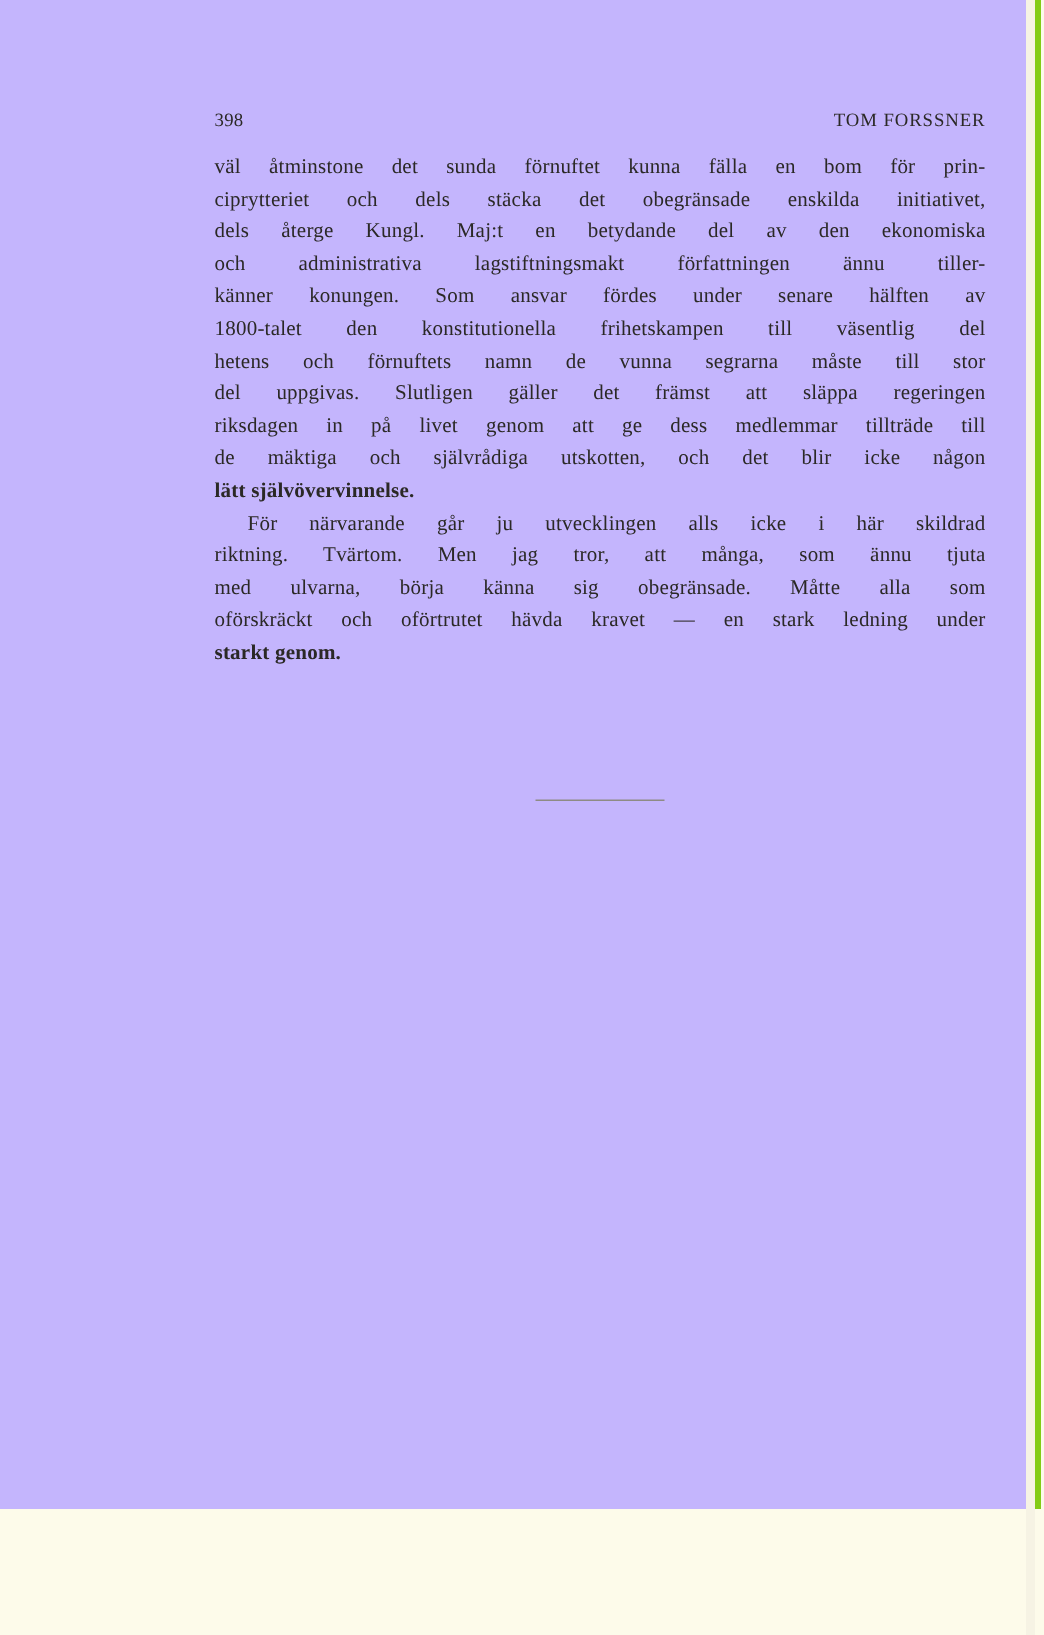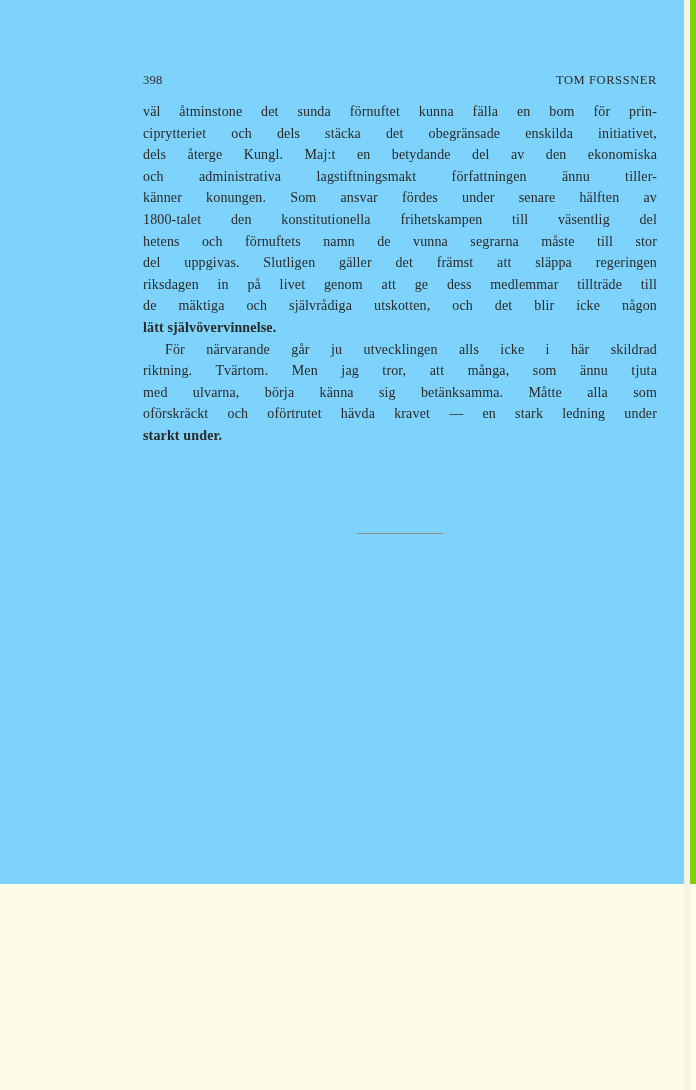--- a/index.html
+++ b/index.html
@@ -12,23 +12,23 @@
       background: #fdfbea;
       position: relative;
       overflow: hidden;
       font-family: "Liberation Serif", "DejaVu Serif", serif;
       color: #2b2926;
     }
     .page {
       position: absolute;
       left: 0; top: 0;
       width: 690px;
-      height: 884px;
-      background: #7dd3fc;
-      border-right: 6px solid #84cc16;
+      height: 1006px;
+      background: #c4b5fd;
+      border-right: 4px solid #84cc16;
     }
     .page-edge {
       position: absolute;
       right: 0; top: 0;
       width: 6px; height: 1090px;
       background: #f6f3e4;
     }
     .running-head {
       position: absolute;
       top: 72px;
@@ -106,20 +106,20 @@
       <span class="line">1800-talet den konstitutionella frihetskampen till väsentlig del</span>
       <span class="line">hetens och förnuftets namn de vunna segrarna måste till stor</span>
       <span class="line">del uppgivas. Slutligen gäller det främst att släppa regeringen</span>
       <span class="line">riksdagen in på livet genom att ge dess medlemmar tillträde till</span>
       <span class="line">de mäktiga och självrådiga utskotten, och det blir icke någon</span>
       <span class="line last">lätt självövervinnelse.</span>
     </div>
     <div>
       <span class="line indent">För närvarande går ju utvecklingen alls icke i här skildrad</span>
       <span class="line">riktning. Tvärtom. Men jag tror, att många, som ännu tjuta</span>
-      <span class="line">med ulvarna, börja känna sig betänksamma. Måtte alla som</span>
+      <span class="line">med ulvarna, börja känna sig obegränsade. Måtte alla som</span>
       <span class="line">oförskräckt och oförtrutet hävda kravet — en stark ledning under</span>
-      <span class="line last">starkt under.</span>
+      <span class="line last">starkt genom.</span>
     </div>
   </div>
 
   <div class="divider"></div>
 </div>
 
 </body></html>

